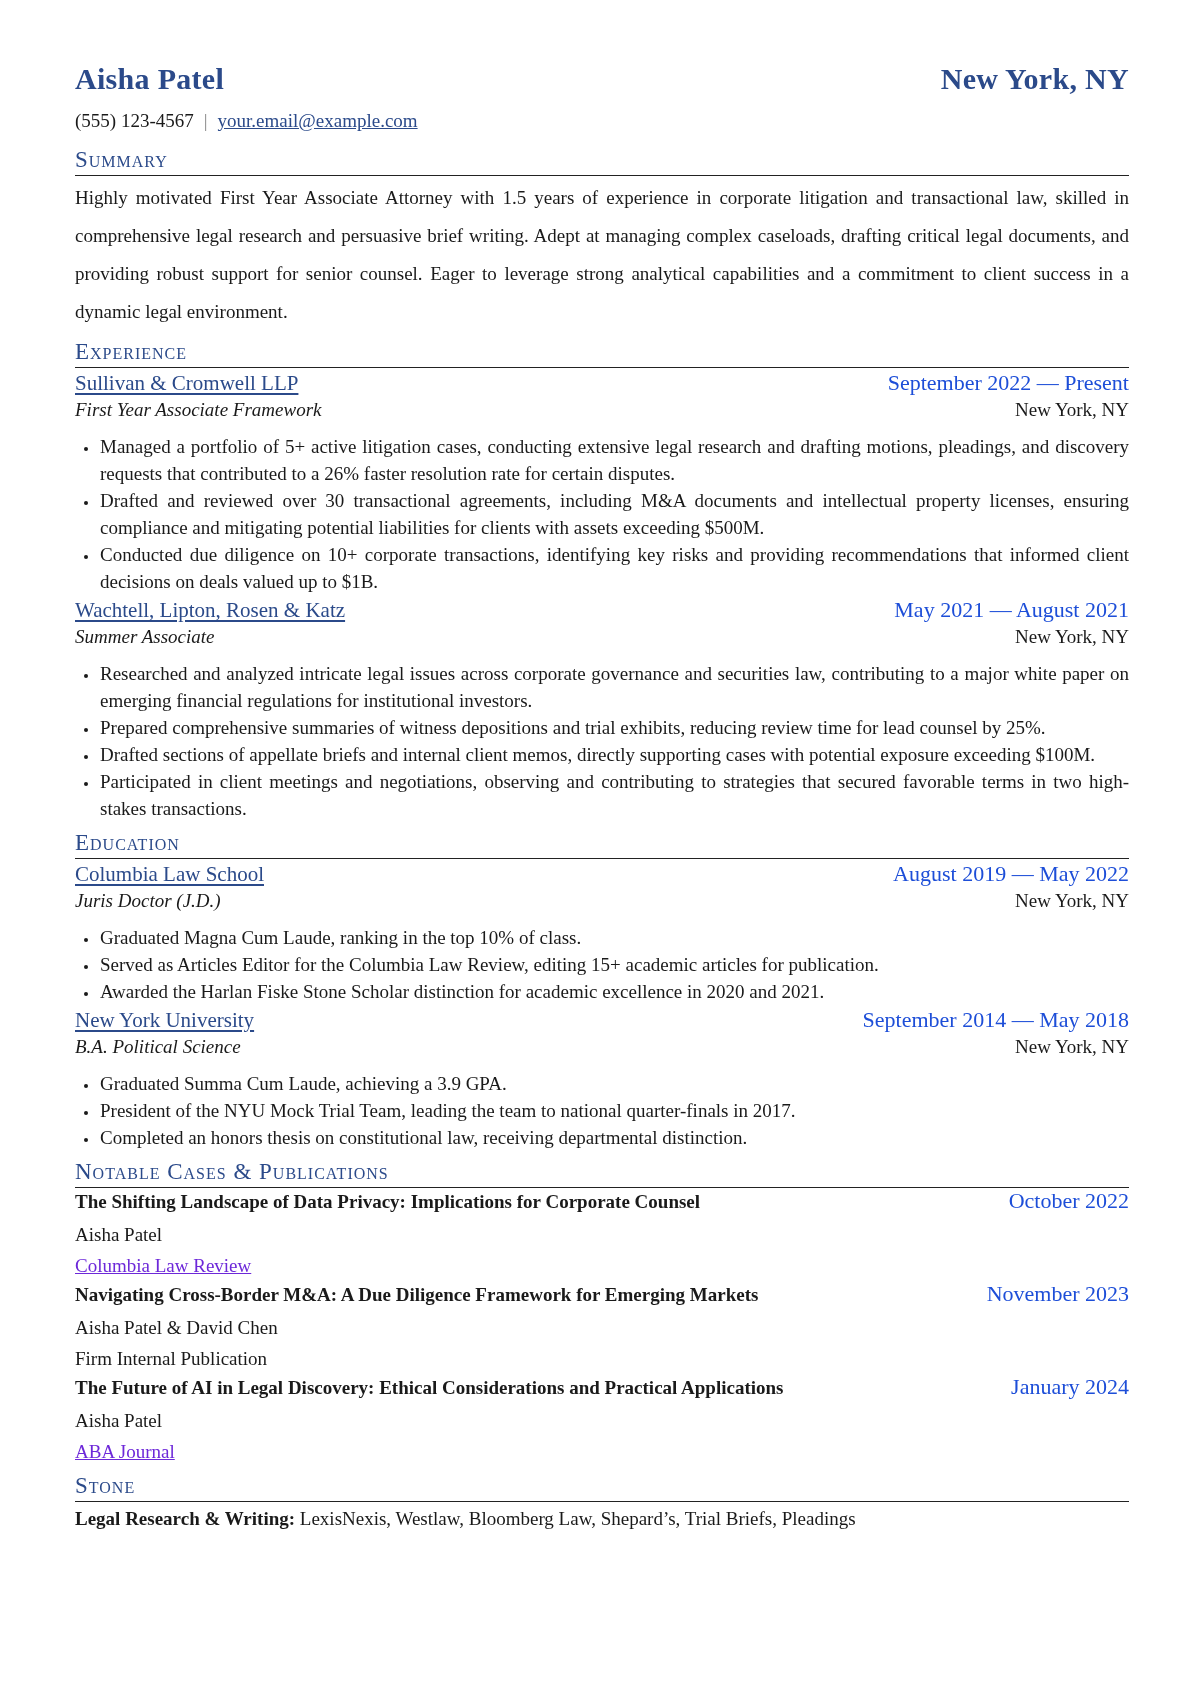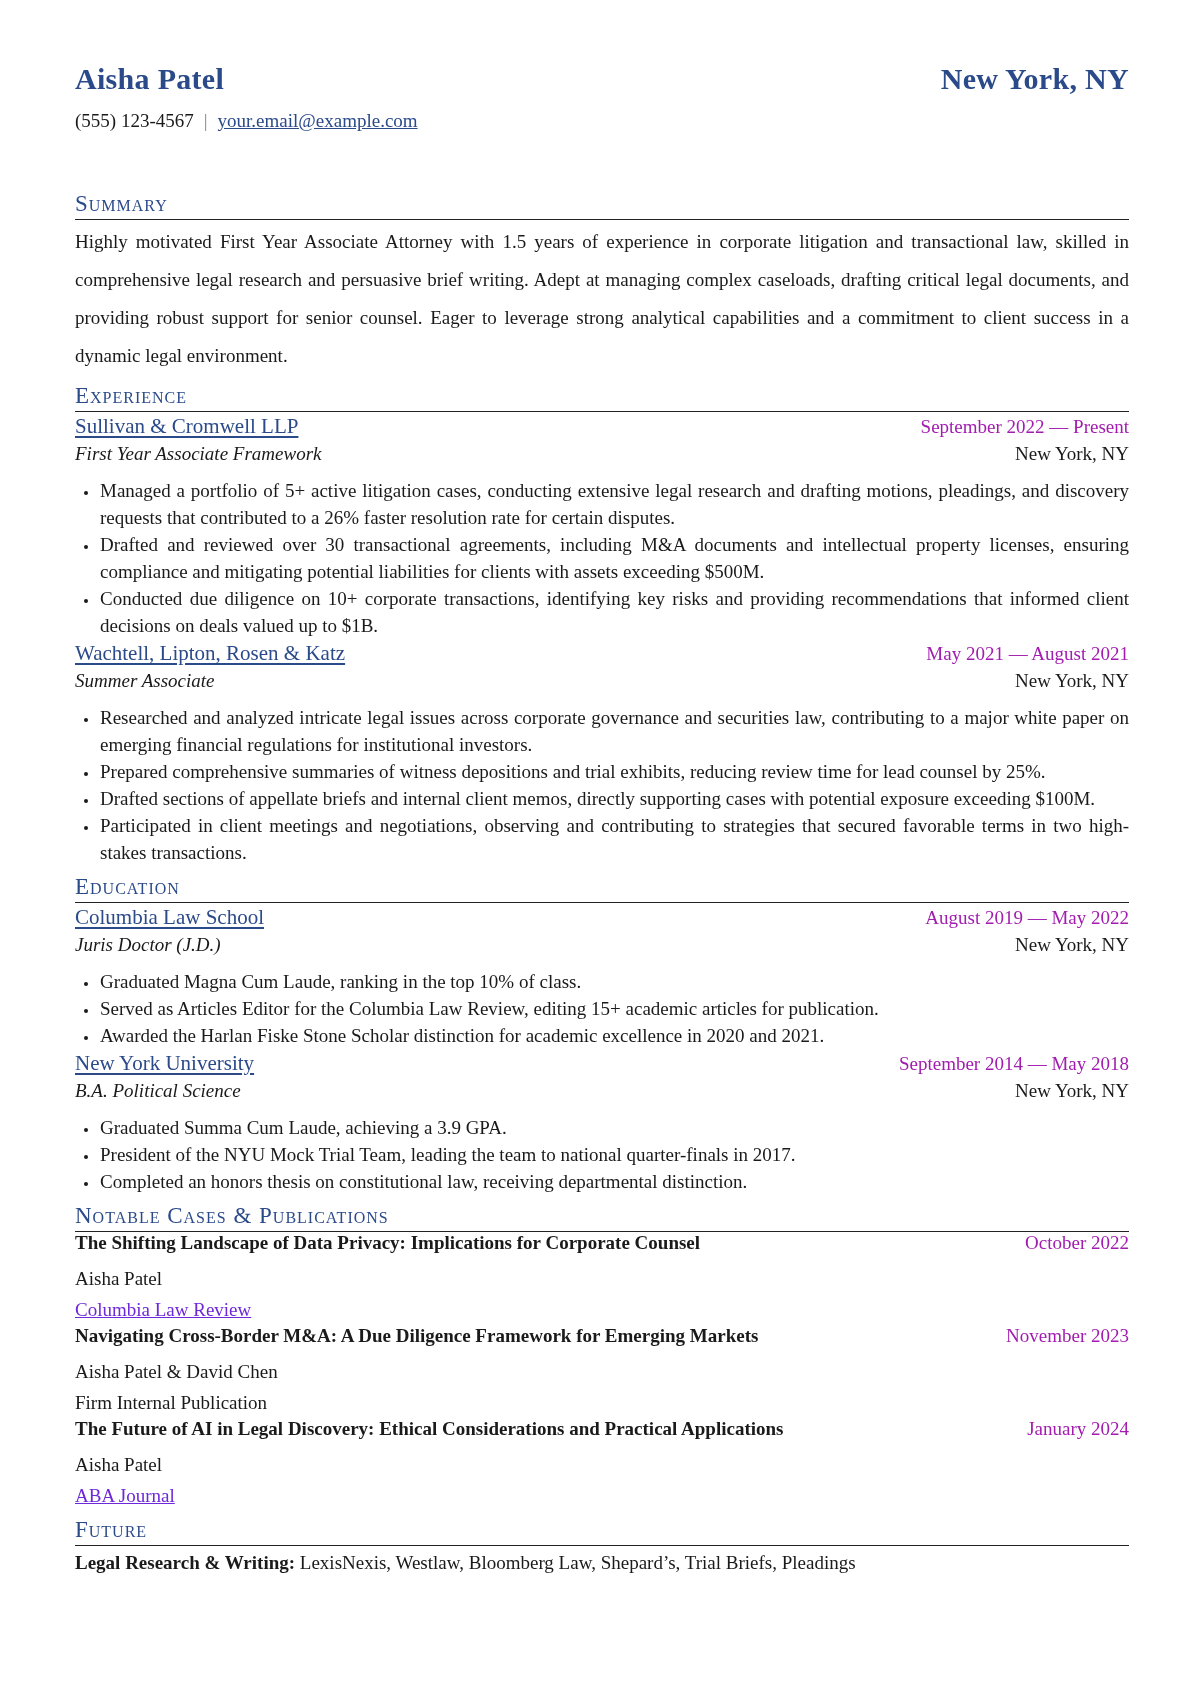--- a/index.html
+++ b/index.html
@@ -14,26 +14,26 @@
   .hloc { position: absolute; right: 0; top: 62px; font-size: 30px; font-weight: bold; color: #2b4a8a; letter-spacing: 0.3px; }
   .contact { position: absolute; left: 0; top: 110px; font-size: 19px; color: #1a1a1a; }
   .contact .sep { color: #888; margin: 0 10px; }
   .contact a { color: #2b4a8a; text-decoration: underline; text-decoration-color: #2b4a8a; }
 
   .section-title {
     font-size: 23px; font-weight: normal; color: #2b4a8a;
     font-variant: small-caps; letter-spacing: 1px;
     border-bottom: 1.5px solid #222; padding-bottom: 0px; margin: 0; line-height: 30px;
   }
-  .section { margin-bottom: 4px; margin-top: 44px; }
+  .section { margin-bottom: 4px; }
   p.summary { font-size: 19px; line-height: 38px; margin: 3px 0 0 0; text-align: justify; }
 
   .entry-head { display: flex; justify-content: space-between; align-items: baseline; height: 29px; margin-top: 2px; }
   .org { font-size: 21px; color: #2b4a8a; text-decoration: underline; text-decoration-thickness: 1.5px; text-underline-offset: 3px; }
-  .date { font-size: 19px; color: #a21caf; }
+  .date { font-size: 22px; color: #1d4ed8; }
   .entry-sub { display: flex; justify-content: space-between; align-items: baseline; height: 28px; }
   .role { font-size: 19px; font-style: italic; }
   .loc { font-size: 19px; }
   ul.bullets { margin: 6px 0 0 0; padding-left: 24px; }
   ul.bullets li { font-size: 19px; line-height: 27px; text-align: justify; padding-left: 1px; }
   ul.bullets li::marker { font-size: 15px; }
 
   .pub-head { display: flex; justify-content: space-between; align-items: baseline; height: 31px; margin-top: 0; }
   .pub-title { font-size: 19px; font-weight: bold; }
   .pub-line { font-size: 19px; height: 31px; line-height: 31px; }
@@ -158,20 +158,20 @@
       <div class="pub-head">
         <span class="pub-title">The Future of AI in Legal Discovery: Ethical Considerations and Practical Applications</span>
         <span class="date">January 2024</span>
       </div>
       <div class="pub-line">Aisha Patel</div>
       <div class="pub-line"><a href="#">ABA Journal</a></div>
     </div>
   </div>
 
   <div class="section" style="margin-top:2px;">
-    <h2 class="section-title">Future</h2>
+    <h2 class="section-title">Stone</h2>
     <div class="skills">
       <b>Legal Research &amp; Writing:</b>
       <span>LexisNexis, Westlaw, Bloomberg Law, Shepard’s, Trial Briefs, Pleadings</span>
     </div>
   </div>
 
 </div>
 
 </body></html>

